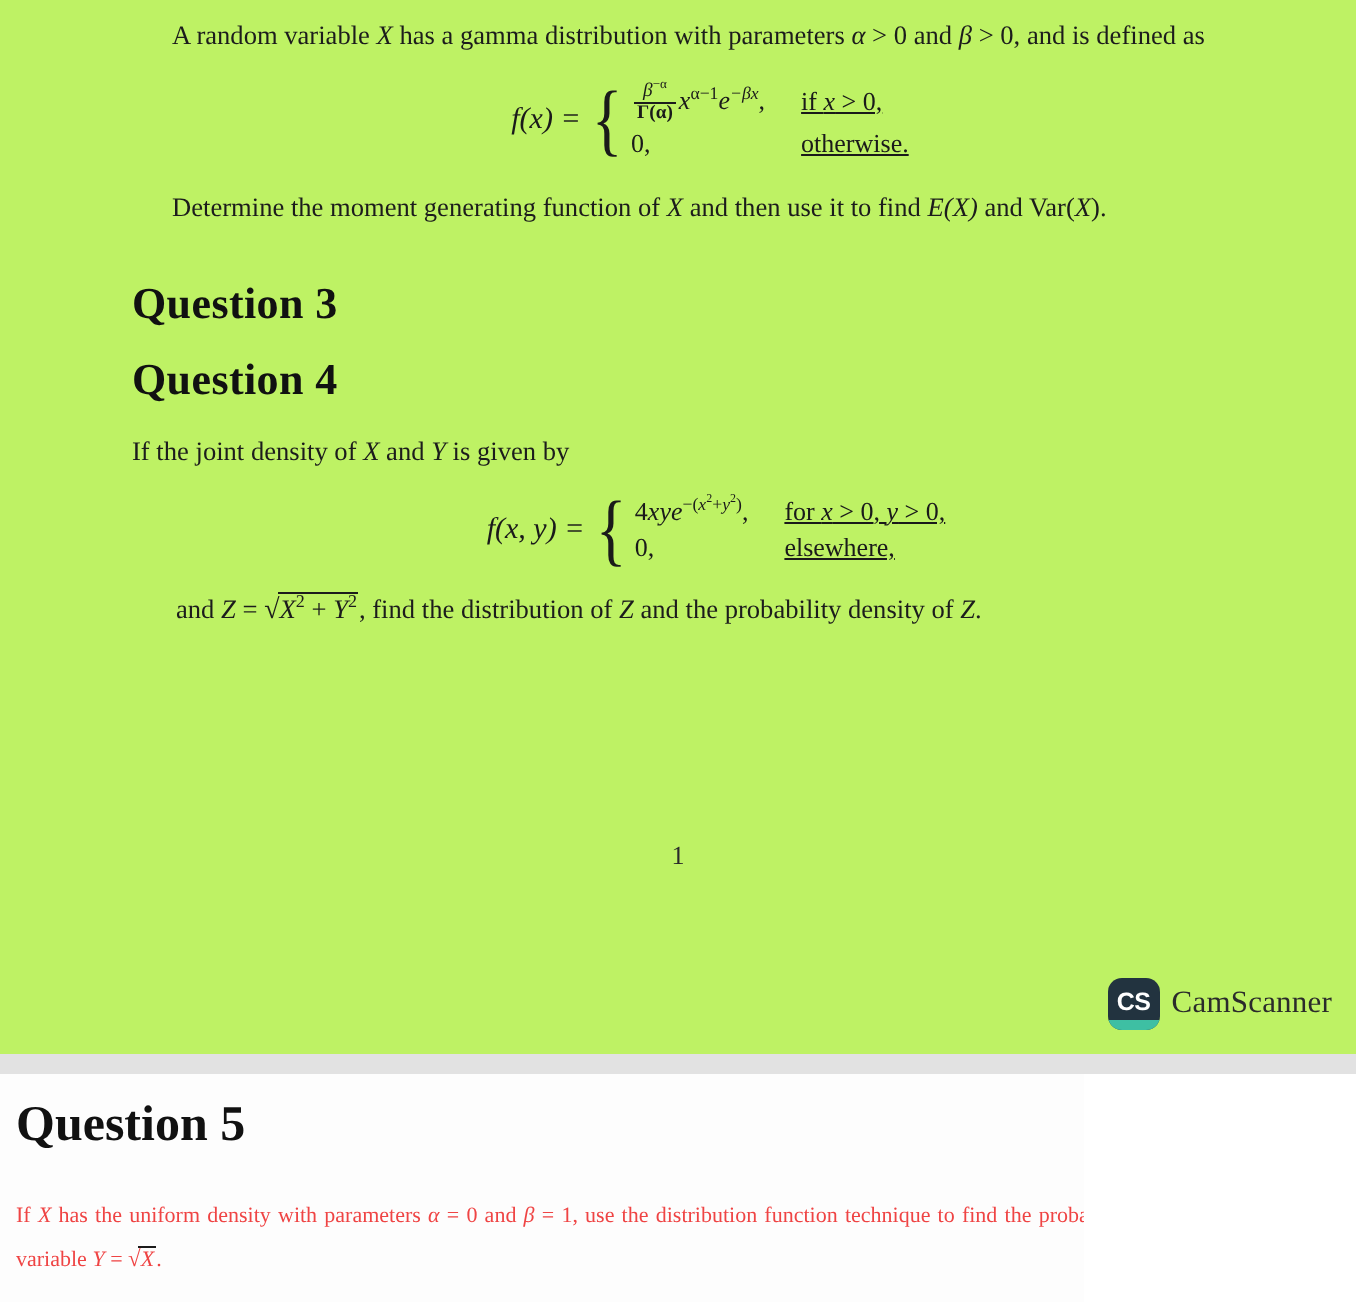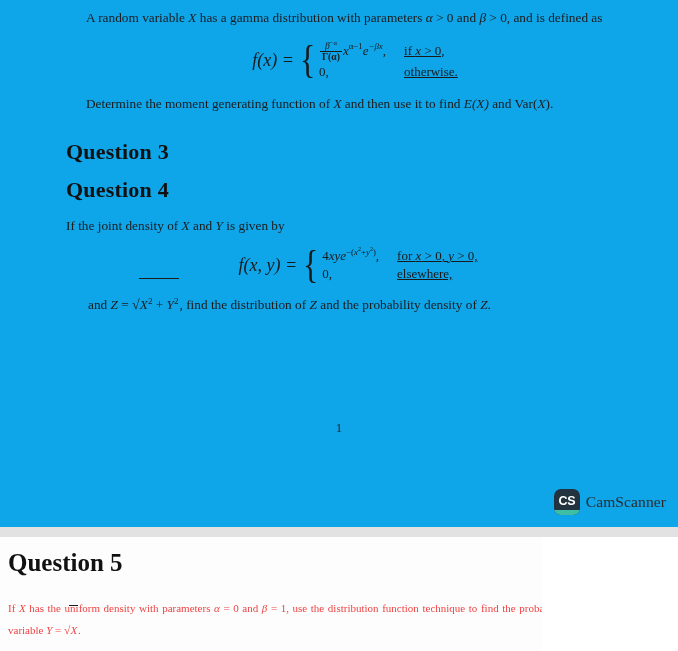--- a/index.html
+++ b/index.html
@@ -16,21 +16,21 @@
     position: relative;
   }
 
   
   .page-one {
     position: absolute;
     left: 0;
     top: 0;
     width: 678px;
     height: 527px;
-    background: #0ea5e9;
+    background: #bef264;
     overflow: hidden;
   }
 
   .p1-body {
     position: absolute;
     left: 66px;
     top: 0;
     width: 548px;
   }
 
@@ -64,21 +64,21 @@
 
   
   .display-eq {
     display: flex;
     align-items: center;
     justify-content: center;
     font-size: 13.5px;
   }
   .eq-lhs {
     font-style: italic;
-    font-size: 18px;
+    font-size: 15px;
     margin-right: 4px;
     white-space: nowrap;
   }
   .brace {
     font-size: 40px;
     line-height: 0.82;
     font-family: "Liberation Serif", "DejaVu Serif", serif;
     margin: 0 2px 0 0;
     transform: scaleX(0.8);
     display: inline-block;
@@ -109,21 +109,21 @@
   .frac .den { padding: 0 2px; border-top: 1px solid #1c1c1c; font-weight: bold; }
 
   
   .sqrt {
     display: inline-block;
     white-space: nowrap;
   }
   .sqrt > .radsym { font-size: 1.05em; }
   .sqrt > .radicand {
     border-top: 1px solid #1c1c1c;
-    padding: 18px 1px 0 1px;
+    padding: 0 1px 0 1px;
     margin-left: -1px;
   }
 
   .page-number {
     position: absolute;
     left: 0;
     top: 420px;
     width: 678px;
     text-align: center;
     font-size: 13px;

